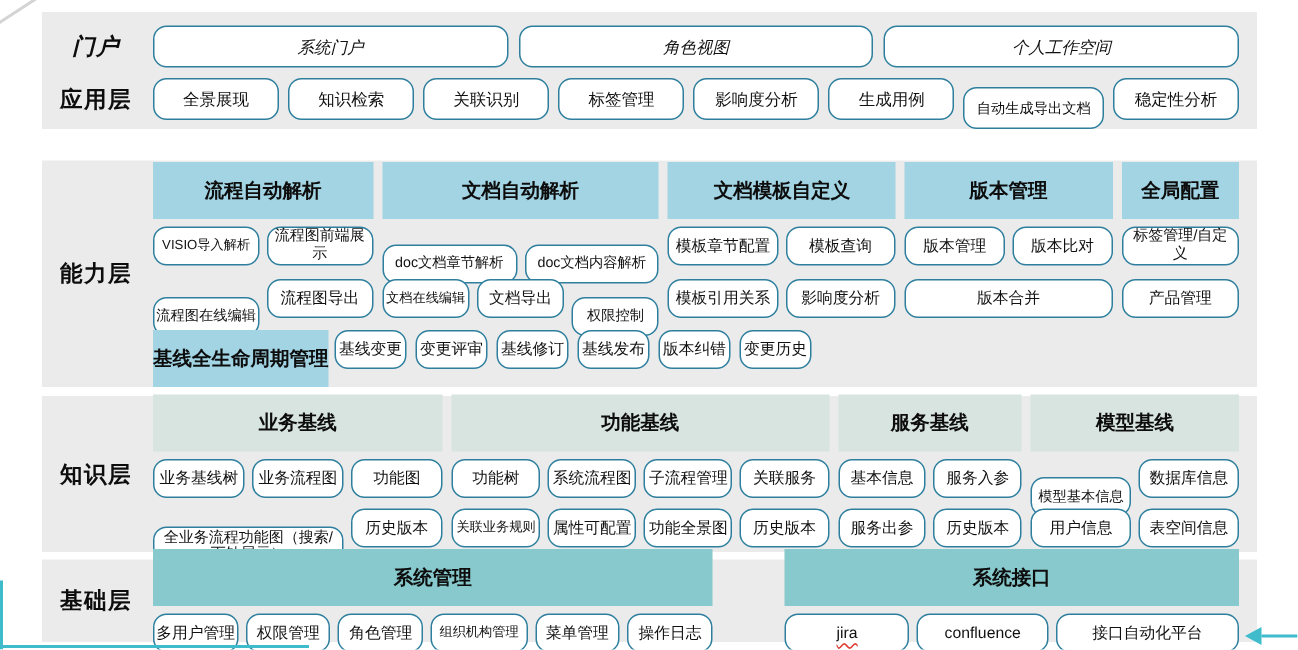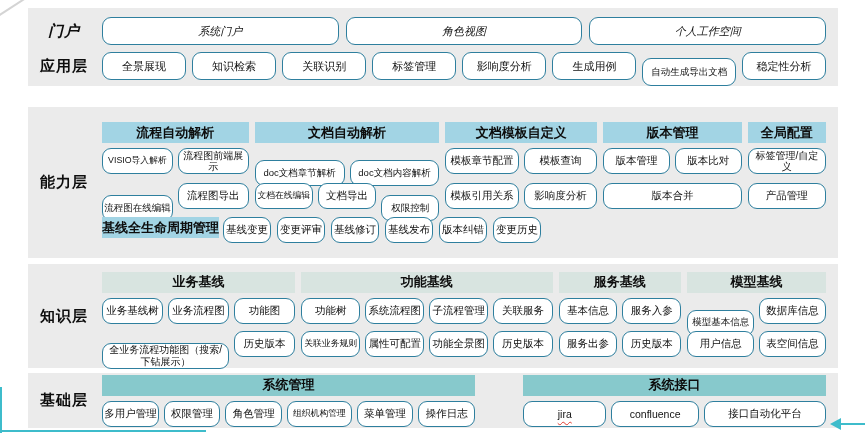--- a/index.html
+++ b/index.html
@@ -25,21 +25,21 @@
     font-size:10.5px;white-space:nowrap;padding:0 2px;min-width:0;flex:1;
     text-align:center;color:#111;
   }
   .band-portal .box,.band-app .box{height:28px;font-size:11px;}
   .box.xs{font-size:9.5px;margin-top:12px;}
   .box.xxs{font-size:8.8px;}
   .box.wrap{white-space:normal;line-height:1.12;font-size:10px;}
   .groups{display:flex;gap:6px;width:100%;}
   .group{display:flex;flex-direction:column;gap:5px;min-width:0;}
   .ghdr{
-    height:21px;flex:none;display:flex;align-items:center;justify-content:center;
+    height:38px;flex:none;display:flex;align-items:center;justify-content:center;
     font-weight:bold;font-size:13px;color:#0d0d0d;
   }
   .hblue{background:var(--header-blue,#a2d4e4);}
   .hpale{background:var(--header-pale,#d8e4e0);}
   .hteal{background:var(--header-teal,#87c9cc);}
   .brow{display:flex;gap:5px;height:26px;}
   .brow.tall{height:30px;}
   .brow.t28{height:28px;}
   .baseline-sec{display:flex;flex-direction:row;gap:4px;margin-top:3px;}
   .spacer{flex:none;}

